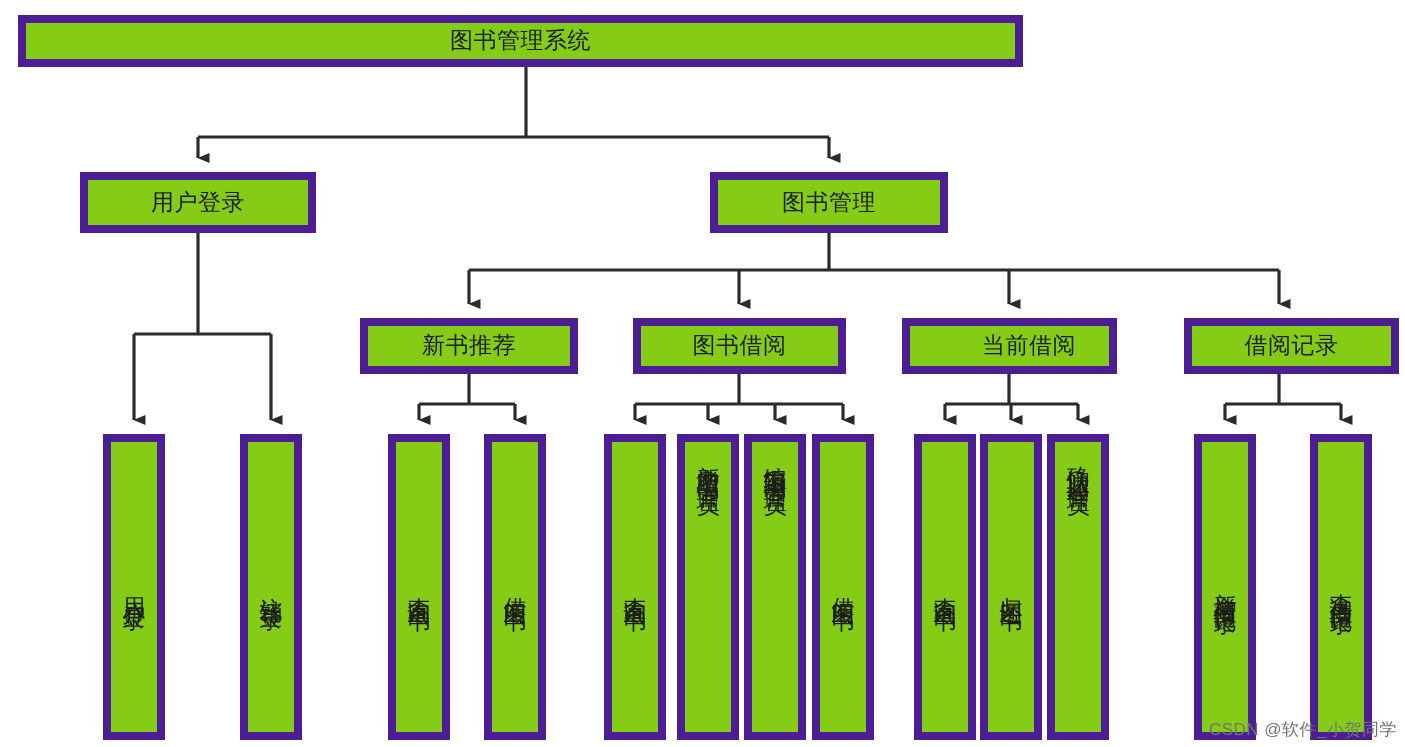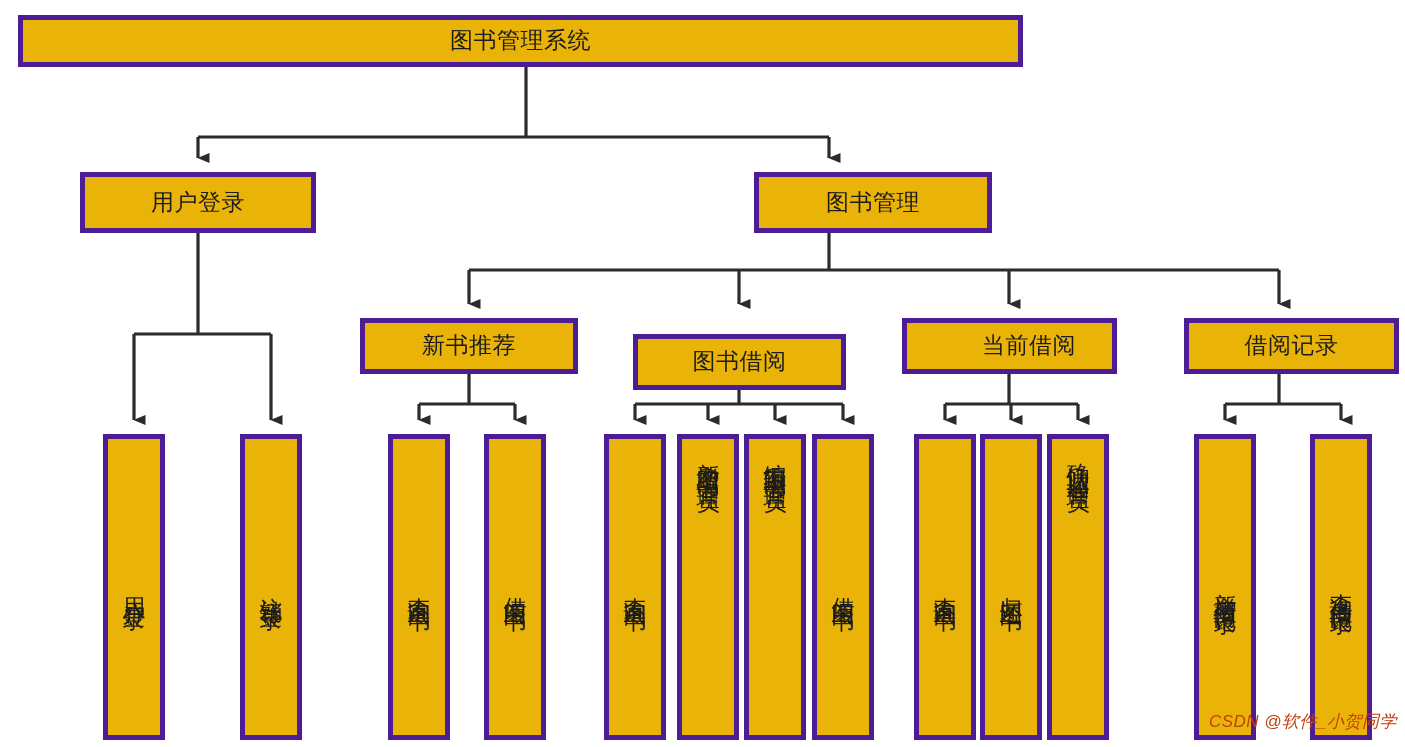--- a/index.html
+++ b/index.html
@@ -24,22 +24,22 @@
   svg#tree-svg {
     position: absolute;
     left: 0; top: 0;
     width: 1405px;
     height: 747px;
     display: block;
   }
   .node-box {
     position: absolute;
     box-sizing: border-box;
-    background: #eab308;
-    border: 5px solid #4c1d95;
+    background: #84cc16;
+    border: 8px solid #4c1d95;
     display: flex;
     align-items: center;
     justify-content: center;
     overflow: hidden;
   }
   .node-label-h {
     font-size: 23px;
     color: #1c1c1c;
     line-height: 1.1;
     white-space: nowrap;
@@ -59,27 +59,26 @@
     justify-content: center;
     padding-top: 6px;
   }
   .leaf-box.center-v {
     align-items: center;
     padding-top: 0;
   }
   #watermark {
     position: absolute;
     right: 8px;
-    bottom: 14px;
+    bottom: 6px;
     font-size: 17px;
-    color: #c2410c;
+    color: #737373;
     white-space: nowrap;
     letter-spacing: 0.5px;
     pointer-events: none;
-    font-style: italic;
   }
 </style>
 </head>
 <body>
 
 <div id="diagram-root">
 
   <svg id="tree-svg" viewBox="0 0 1405 747">
     <defs>
       <marker id="arrow" viewBox="0 0 10 12" refX="5" refY="11.5" markerWidth="10" markerHeight="12" orient="auto-start-reverse" markerUnits="userSpaceOnUse">
@@ -130,28 +129,28 @@
     </g>
   </svg>
 
   <div class="node-box" style="left:18px; top:15px; width:1005px; height:52px;">
     <span class="node-label-h">图书管理系统</span>
   </div>
 
   <div class="node-box" style="left:80px; top:172px; width:236px; height:61px;">
     <span class="node-label-h">用户登录</span>
   </div>
-  <div class="node-box" style="left:710px; top:172px; width:238px; height:61px;margin-left:44px;">
+  <div class="node-box" style="left:710px; top:172px; width:238px; height:61px;">
     <span class="node-label-h">图书管理</span>
   </div>
 
   <div class="node-box" style="left:360px; top:318px; width:218px; height:56px;align-items:center;">
     <span class="node-label-h">新书推荐</span>
   </div>
-  <div class="node-box" style="left:633px; top:334px; width:213px; height:56px;">
+  <div class="node-box" style="left:633px; top:318px; width:213px; height:56px;">
     <span class="node-label-h">图书借阅</span>
   </div>
   <div class="node-box" style="left:902px; top:318px; width:215px; height:56px;padding-left:39px;">
     <span class="node-label-h">当前借阅</span>
   </div>
   <div class="node-box" style="left:1172px; top:318px; width:215px; height:56px;margin-left:12px;">
     <span class="node-label-h">借阅记录</span>
   </div>
 
   <div class="node-box leaf-box center-v" style="left:103px; top:434px; width:62px; height:306px;">

